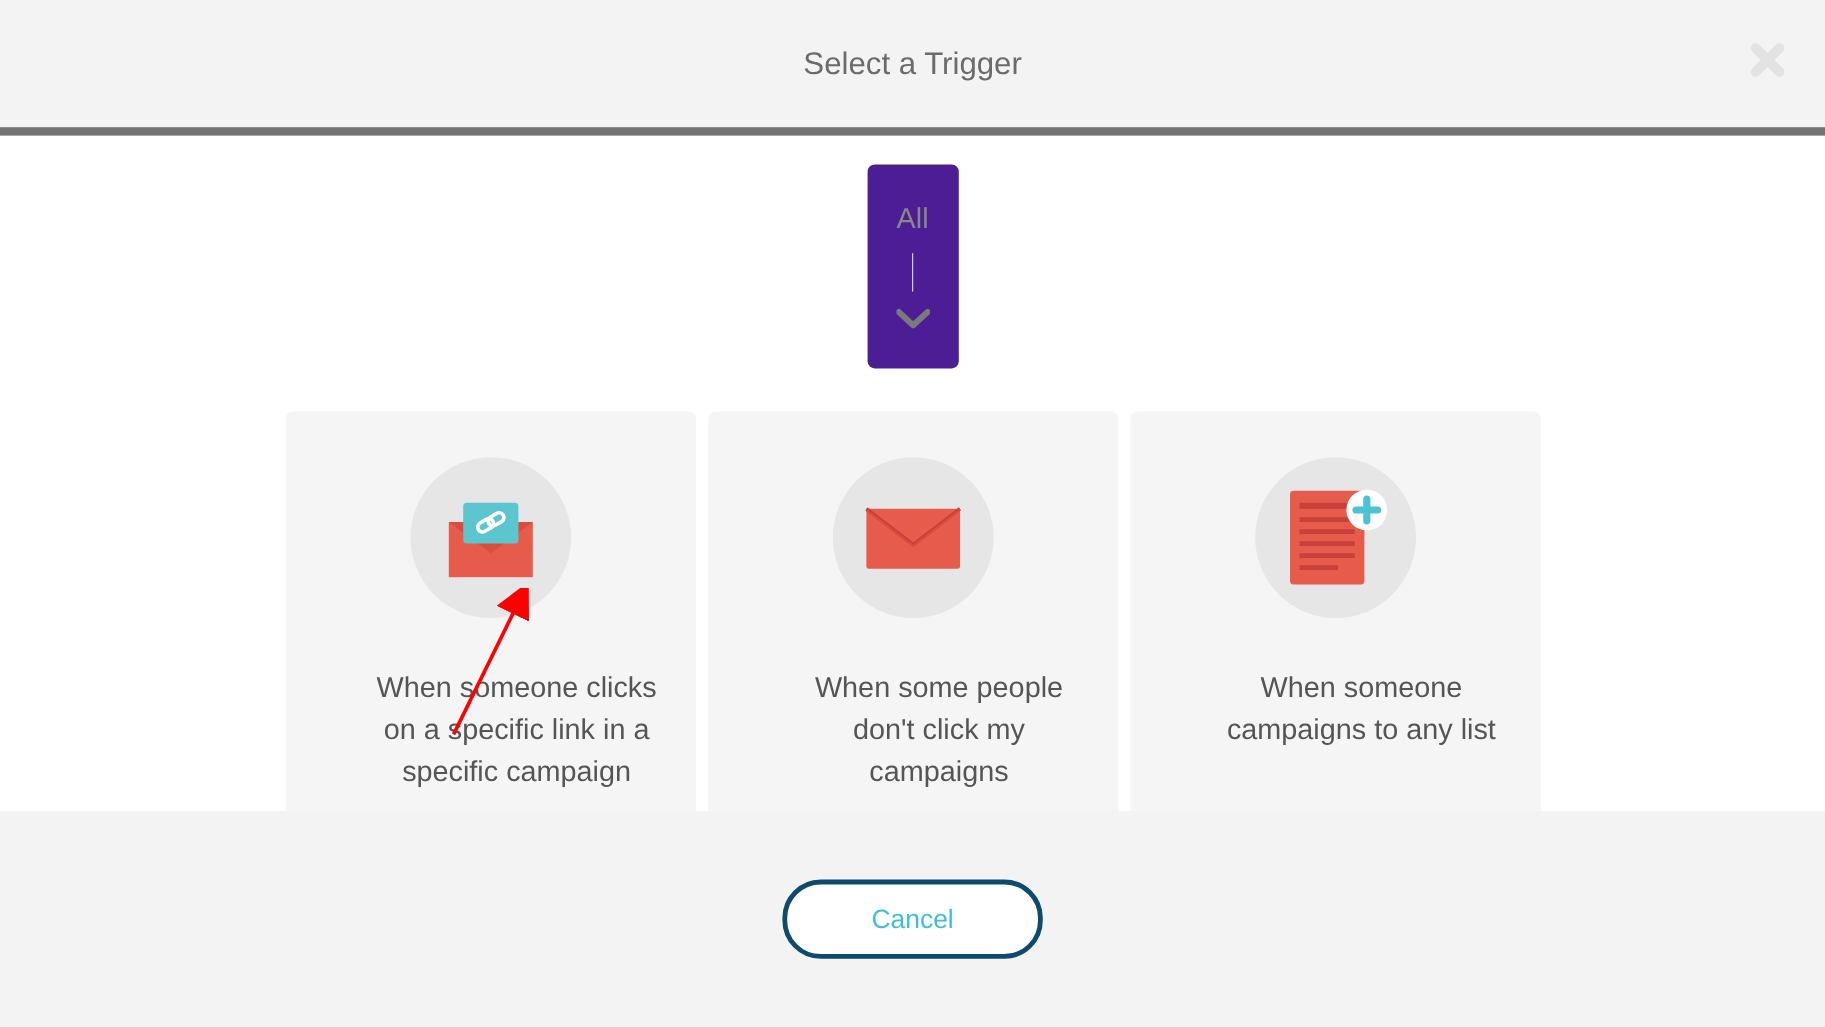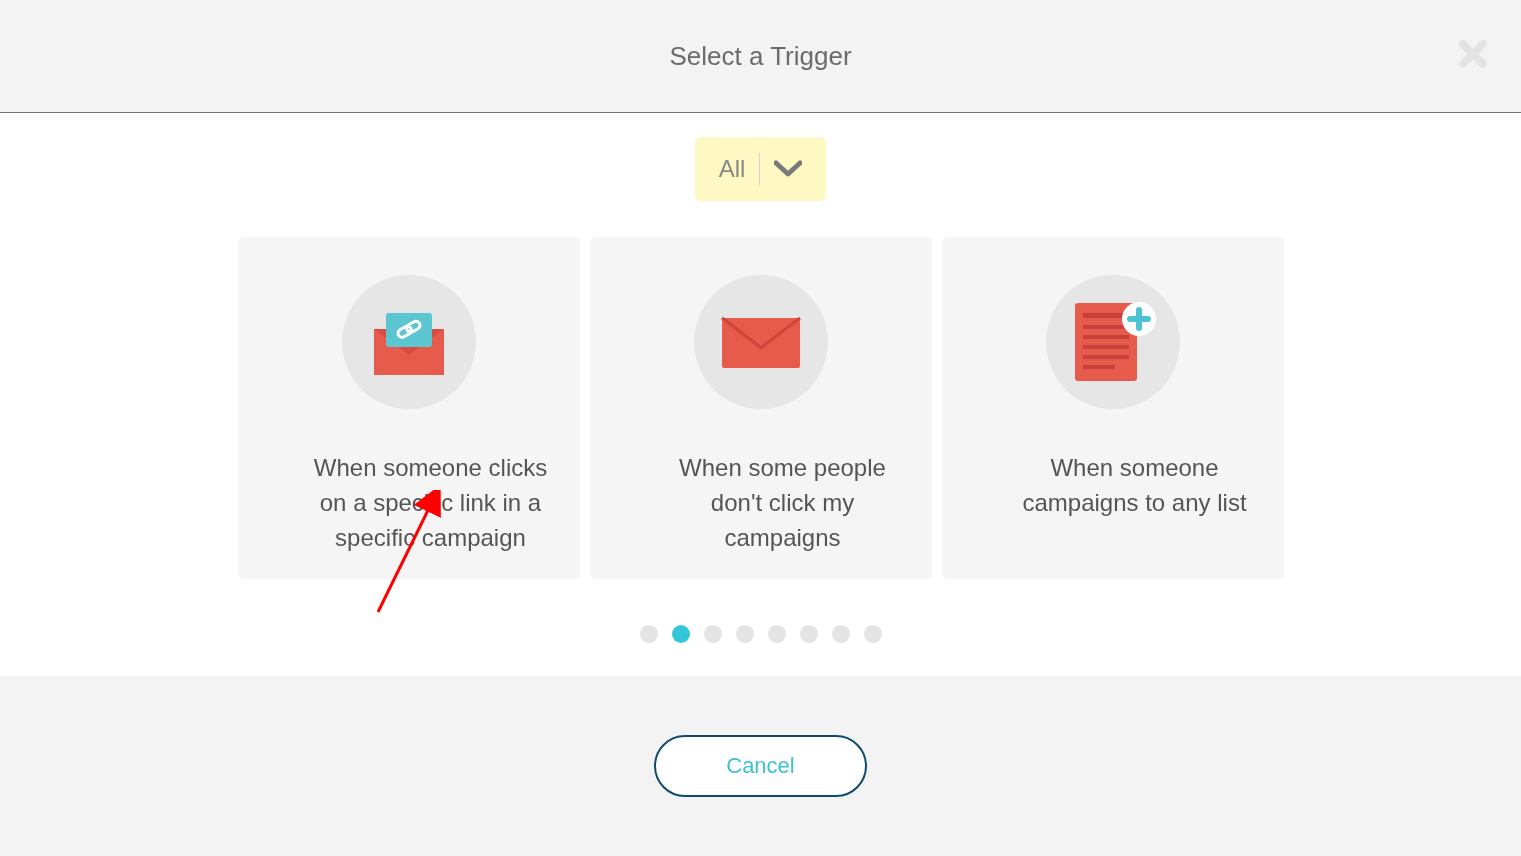--- a/index.html
+++ b/index.html
@@ -8,21 +8,21 @@
     background: #ffffff;
     width: 1521px;
     height: 856px;
     overflow: hidden;
     position: relative;
   }
 
   .header {
     background: #f3f3f3;
     height: 113px;
-    border-bottom: 1px solid #737373;
+    border-bottom: 7px solid #737373;
     display: flex;
     align-items: center;
     justify-content: center;
     position: relative;
   }
   .header-title {
     font-size: 26px;
     color: #6b6b6b;
     font-weight: 400;
   }
@@ -37,27 +37,28 @@
     line-height: 1;
     font-weight: bold;
   }
 
   .filter-wrap {
     display: flex;
     justify-content: center;
     padding: 24px 0 36px 0;
   }
   .filter-btn {
-    background: #fef9c3;
+    background: #4c1d95;
     border-radius: 6px;
-    padding: 16px 24px;
+    padding: 32px 24px;
     display: flex;
     align-items: center;
     gap: 14px;
     cursor: pointer;
+    flex-direction: column;
   }
   .filter-label {
     font-size: 24px;
     color: #888;
   }
   .filter-divider {
     width: 1px;
     height: 32px;
     background: #cfcfcf;
   }
@@ -123,21 +124,21 @@
     left: 0;
     right: 0;
     bottom: 0;
     height: 180px;
     background: #f3f3f3;
     display: flex;
     align-items: center;
     justify-content: center;
   }
   .cancel-btn {
-    border: 2px solid #0c4a6e;
+    border: 4px solid #0c4a6e;
     background: #ffffff;
     color: #3fbfd4;
     font-size: 22px;
     padding: 16px 70px;
     border-radius: 32px;
     cursor: pointer;
   }
 
   .annotation-arrow {
     position: absolute;

